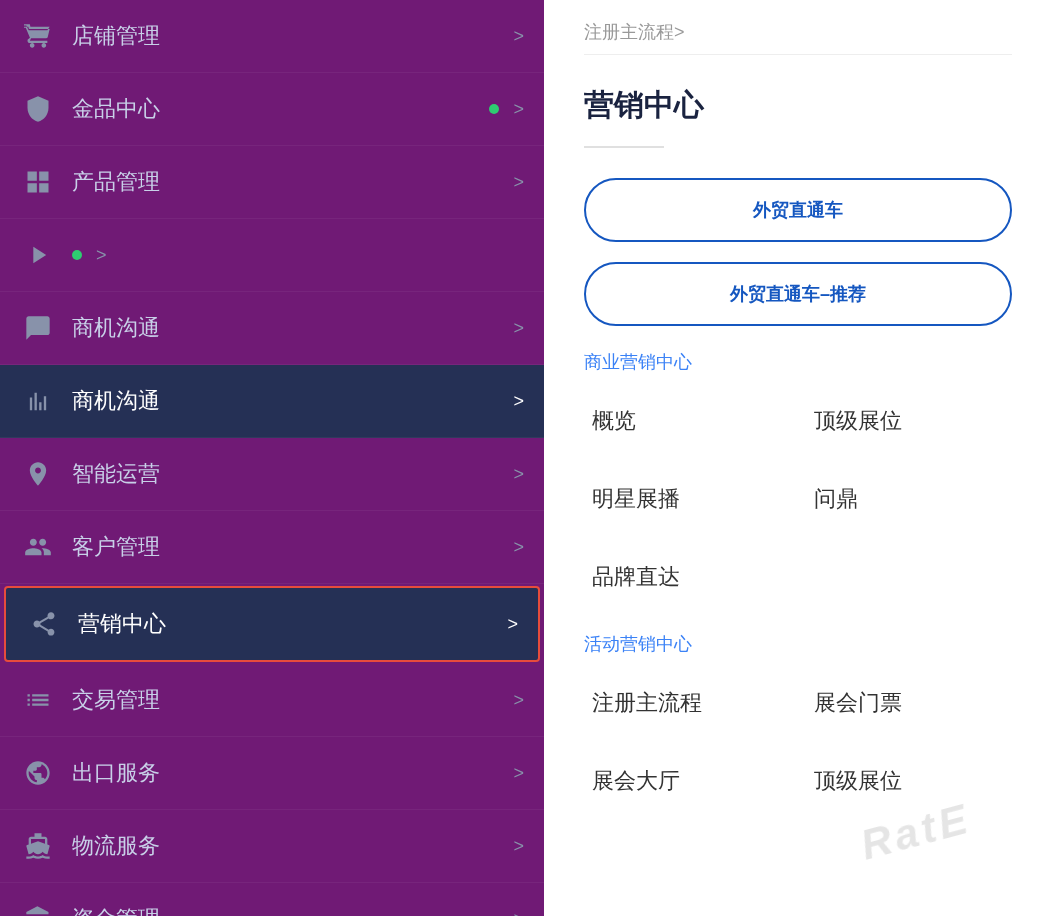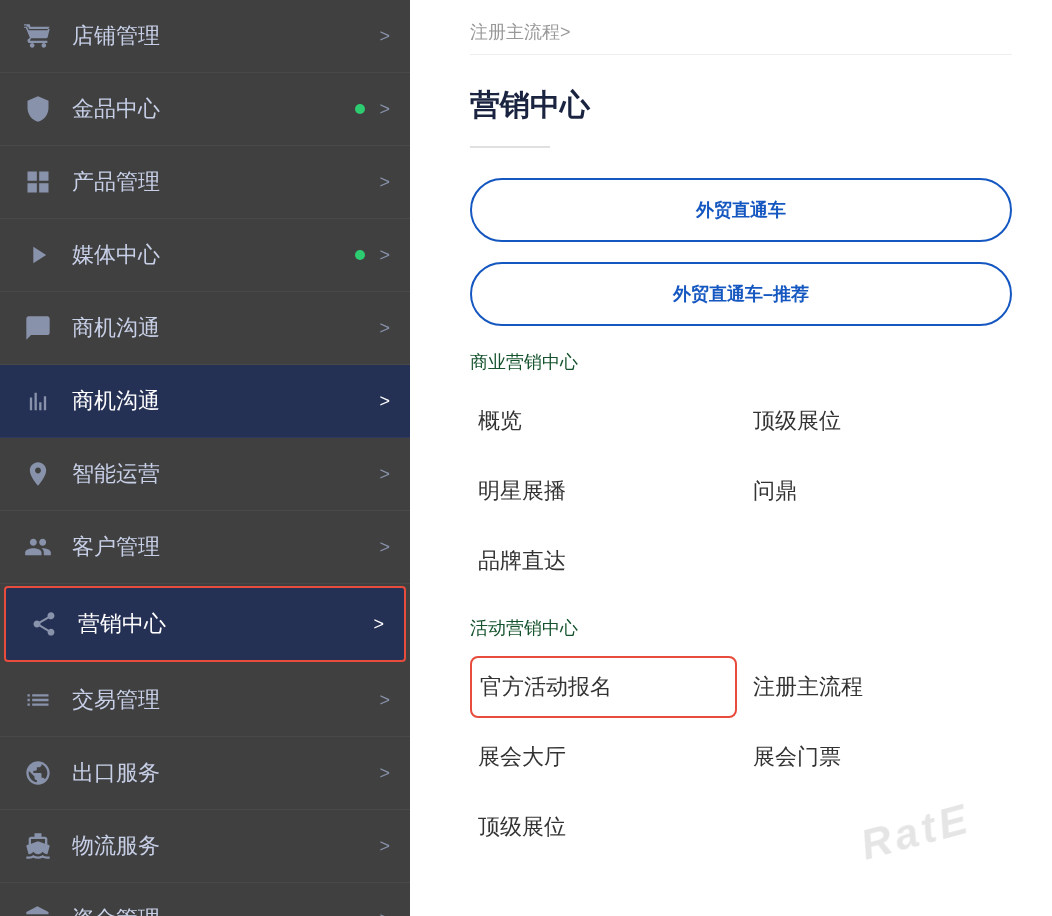--- a/index.html
+++ b/index.html
@@ -7,22 +7,22 @@
       width: 1052px;
       height: 916px;
       display: flex;
       font-family: "PingFang SC", "Microsoft YaHei", sans-serif;
       overflow: hidden;
       background: #fff;
     }
 
     
     .sidebar {
-      width: 410px;
-      background: #404040;
+      width: 544px;
+      background: #701a75;
       color: #fff;
       display: flex;
       flex-direction: column;
       overflow-y: auto;
     }
 
     .sidebar-item {
       display: flex;
       align-items: center;
       padding: 18px 20px;
@@ -75,21 +75,21 @@
 
     .sidebar-dot-spacer {
       width: 16px;
     }
 
     
     .main-panel {
       flex: 1;
       background: #fff;
       overflow-y: auto;
-      padding: 0 40px 40px 60px;
+      padding: 0 40px 40px 40px;
     }
 
     .panel-title-area {
       padding: 20px 0 10px 0;
       font-size: 18px;
       color: #999;
       border-bottom: 1px solid #eee;
       margin-bottom: 30px;
     }
 
@@ -110,28 +110,28 @@
       color: #1557c0;
       font-size: 18px;
       font-weight: bold;
       text-align: center;
       margin-bottom: 20px;
       cursor: pointer;
     }
 
     .section-category {
       font-size: 18px;
-      color: #14532d;
+      color: #3b82f6;
       margin: 24px 0 16px 0;
     }
 
     .menu-grid {
       display: grid;
       grid-template-columns: 1fr 1fr;
-      gap: 8px;
+      gap: 16px;
     }
 
     .menu-item {
       font-size: 22px;
       color: #333;
       padding: 16px 8px;
       cursor: pointer;
     }
 
     .menu-item.highlighted {
@@ -183,21 +183,20 @@
     <div class="sidebar-dot-spacer"></div>
     <span class="sidebar-arrow">&gt;</span>
   </div>
 
   <div class="sidebar-item">
     <div class="sidebar-icon">
       <svg width="28" height="28" viewBox="0 0 24 24">
           <path d="M8 5v14l11-7z"></path>
         </svg>
     </div>
-    <span class="sidebar-label">媒体中心</span>
     <div class="sidebar-dot"></div>
     <span class="sidebar-arrow">&gt;</span>
   </div>
 
   <div class="sidebar-item">
     <div class="sidebar-icon">
       <svg width="28" height="28" viewBox="0 0 24 24">
           <path d="M20 2H4c-1.1 0-2 .9-2 2v18l4-4h14c1.1 0 2-.9 2-2V4c0-1.1-.9-2-2-2z"></path>
         </svg>
     </div>
@@ -312,22 +311,21 @@
   <div class="menu-grid">
     <div class="menu-item">概览</div>
     <div class="menu-item">顶级展位</div>
     <div class="menu-item">明星展播</div>
     <div class="menu-item">问鼎</div>
     <div class="menu-item">品牌直达</div>
   </div>
 
   <div class="section-category">活动营销中心</div>
   <div class="menu-grid">
-    <div class="menu-item highlighted">官方活动报名</div>
     <div class="menu-item">注册主流程</div>
+    <div class="menu-item">展会门票</div>
     <div class="menu-item">展会大厅</div>
-    <div class="menu-item">展会门票</div>
     <div class="menu-item">顶级展位</div>
   </div>
 
   <div style="position:fixed; bottom: 60px; right: 80px; font-size: 42px; font-weight: bold; color: rgba(180,180,180,0.35); transform: rotate(-15deg); pointer-events: none; font-style: italic; letter-spacing: 4px;">RatE</div>
 
 </main>
 
 </body></html>

